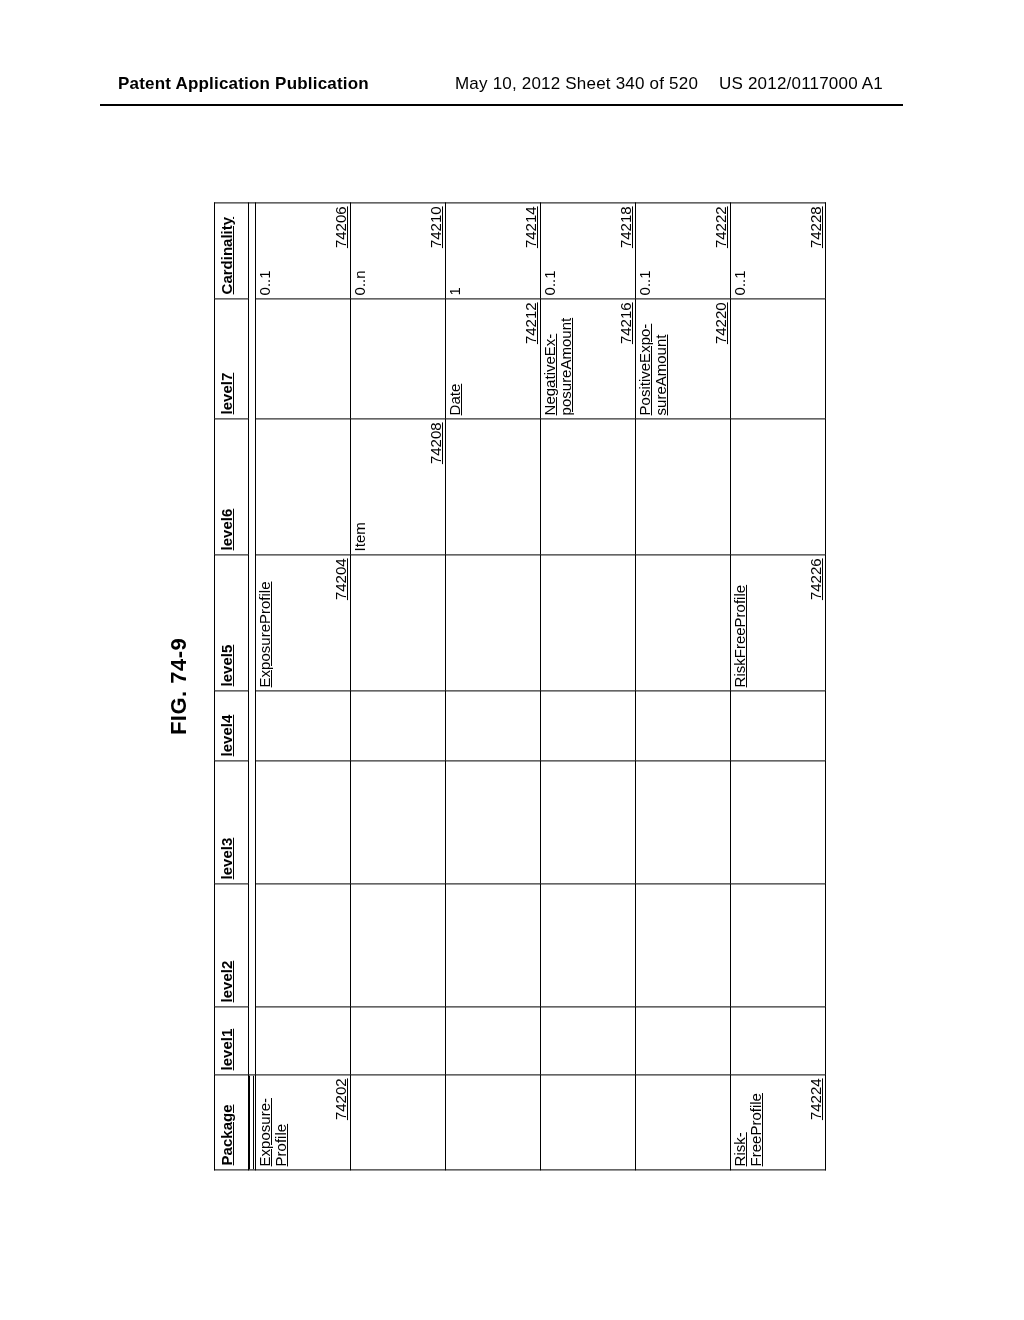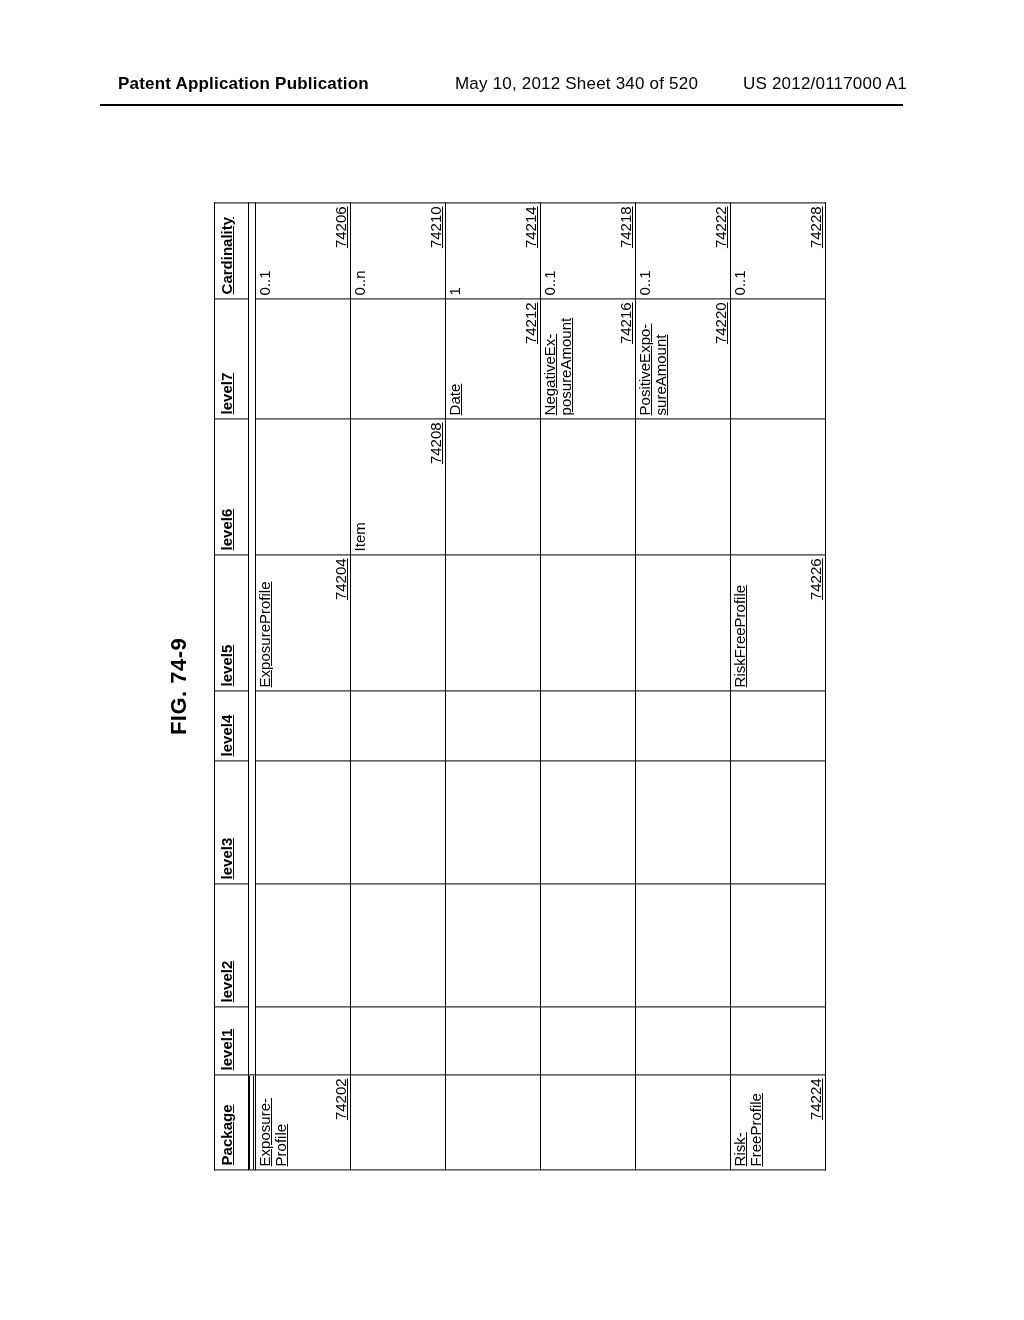--- a/index.html
+++ b/index.html
@@ -30,21 +30,21 @@
     left: 118px;
     font-weight: bold;
   }
   .header .mid {
     position: absolute;
     left: 455px;
     text-align: center;
   }
   .header .right {
     position: absolute;
-    right: 84px;
+    right: 108px;
     text-align: right;
   }
   .header-rule {
     position: absolute;
     left: 100px;
     right: 88px;
     top: 104px;
     height: 0;
     border-top: 2.4px solid #000;
   }

